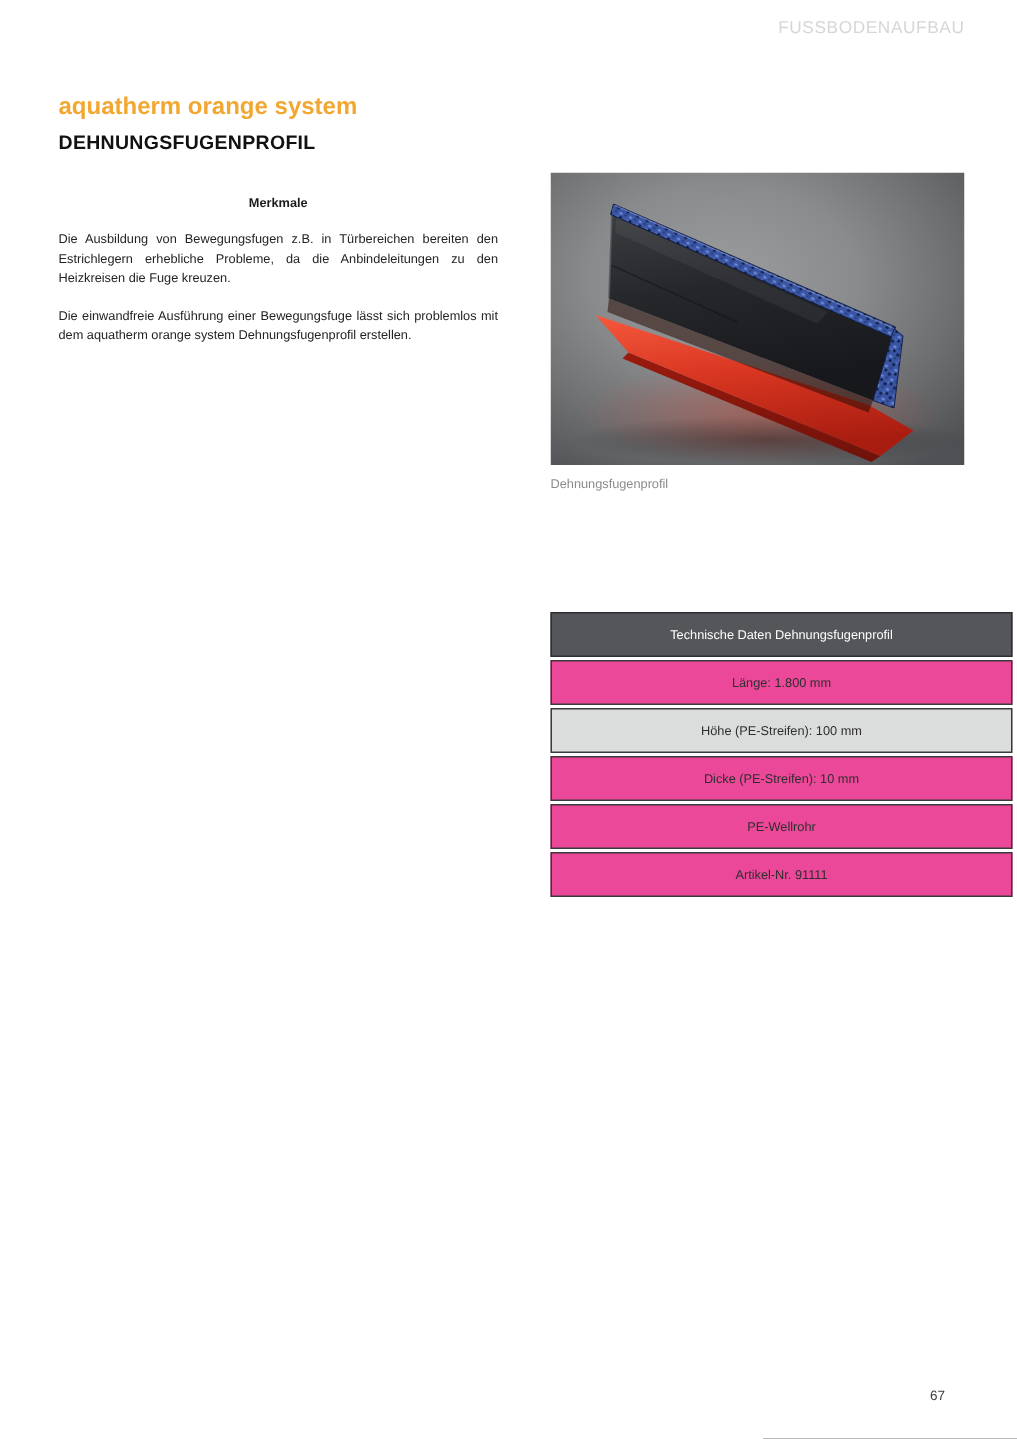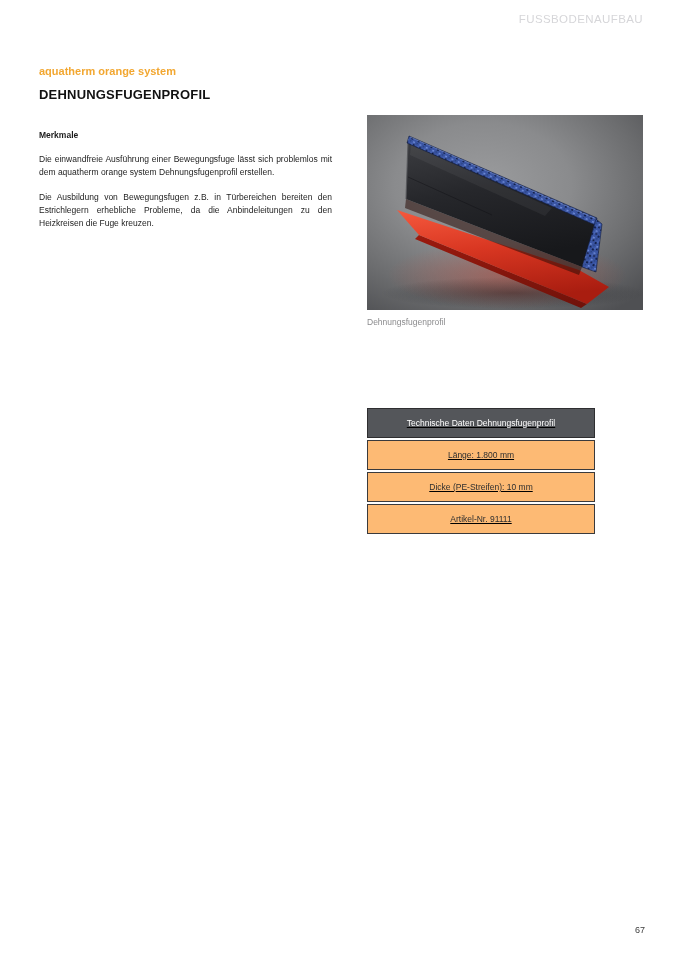--- a/index.html
+++ b/index.html
@@ -14,78 +14,78 @@
   .running-head{
     position:absolute;top:13px;right:35px;
     font-size:11.5px;font-weight:normal;letter-spacing:.4px;
     color:#d6d6d9;
   }
   .left-col{
     position:absolute;left:39px;top:65px;width:293px;
     color:#222222;
   }
   .brand{
-    font-size:11px;font-weight:bold;color:#f2a731;line-height:13px;
+    font-size:16px;font-weight:bold;color:#f2a731;line-height:13px;
   }
   .title{
     margin:9px 0 0 0;
     font-size:13px;font-weight:bold;color:#111111;
     letter-spacing:.2px;line-height:15px;
   }
   .subhead{
     margin-top:27px;
-    font-size:8.5px;font-weight:bold;color:#1c1c1c;line-height:13px;
+    font-size:8.5px;font-weight:bold;color:#1c1c1c;line-height:13px;text-align:center;
   }
   .body-par{
     margin:11px 0 0 0;
     font-size:8.5px;line-height:13px;color:#232323;
     text-align:justify;text-align-last:left;
   }
   .body-par + .body-par{margin-top:12px;}
   .product{
     position:absolute;left:367px;top:115px;margin:0;padding:0;width:276px;
   }
   .product svg{display:block;}
   .caption{
     margin-top:7px;
     font-size:8.5px;color:#8b8b8d;line-height:11px;
   }
   .tech-table{
-    position:absolute;left:367px;top:408px;width:228px;text-decoration:underline;
+    position:absolute;left:367px;top:408px;width:308px;
   }
   .trow{
     box-sizing:border-box;
     height:30px;margin-bottom:2px;
     border:1px solid #3a3a3c;
     display:flex;align-items:center;justify-content:center;
-    background:#fdba74;
+    background:#ec4899;
     font-size:8.5px;color:#2e2e2e;
     text-align:center;
   }
   .trow.alt{background:#dbdcdc;}
   .trow.thead{background:#54565a;color:#ffffff;border-color:#2e2e30;}
   .page-num{
-    position:absolute;top:925px;right:33px;
+    position:absolute;top:925px;right:48px;
     font-size:9px;color:#3c3c3c;text-align:center;
   }
 </style>
 </head>
 <body>
 
 <div class="page">
 
   <div class="running-head">FUSSBODENAUFBAU</div>
 
   <div class="left-col">
     <div class="brand">aquatherm orange system</div>
     <h1 class="title">DEHNUNGSFUGENPROFIL</h1>
     <div class="subhead">Merkmale</div>
     <div id="paras">
+        <p class="body-par">Die Ausbildung von Bewegungsfugen z.B. in Türbereichen bereiten den Estrich­legern erhebliche Probleme, da die Anbindeleitungen zu den Heizkreisen die Fuge kreuzen.</p>
         <p class="body-par">Die einwandfreie Ausführung einer Bewegungsfuge lässt sich problemlos mit dem aquatherm orange system Dehnungsfugenprofil erstellen.</p>
-        <p class="body-par">Die Ausbildung von Bewegungsfugen z.B. in Türbereichen bereiten den Estrich­legern erhebliche Probleme, da die Anbindeleitungen zu den Heizkreisen die Fuge kreuzen.</p>
       </div>
   </div>
 
   <figure class="product">
     <svg width="276" height="195" viewBox="0 0 276 195" role="img">
       <defs>
         <radialGradient id="bgGrad" cx="42%" cy="36%" r="80%">
           <stop offset="0%" stop-color="#9b9c9e"></stop>
           <stop offset="40%" stop-color="#8a8b8d"></stop>
           <stop offset="72%" stop-color="#6c6d6f"></stop>
@@ -146,20 +146,22 @@
 
       <polyline points="43,22 229,104" fill="none" stroke="#8fa6e0" stroke-width="0.8" opacity="0.6"></polyline>
     </svg>
     <figcaption class="caption">Dehnungsfugenprofil</figcaption>
   </figure>
 
   <div class="tech-table">
     <div class="trow thead">Technische Daten Dehnungsfugenprofil</div>
     <div id="trows">
         <div class="trow">Länge: 1.800 mm</div>
+        <div class="trow alt">Höhe (PE-Streifen): 100 mm</div>
         <div class="trow">Dicke (PE-Streifen): 10 mm</div>
+        <div class="trow">PE-Wellrohr</div>
         <div class="trow">Artikel-Nr. 91111</div>
       </div>
   </div>
 
   <div class="page-num">67</div>
 
 </div>
 
 </body></html>

